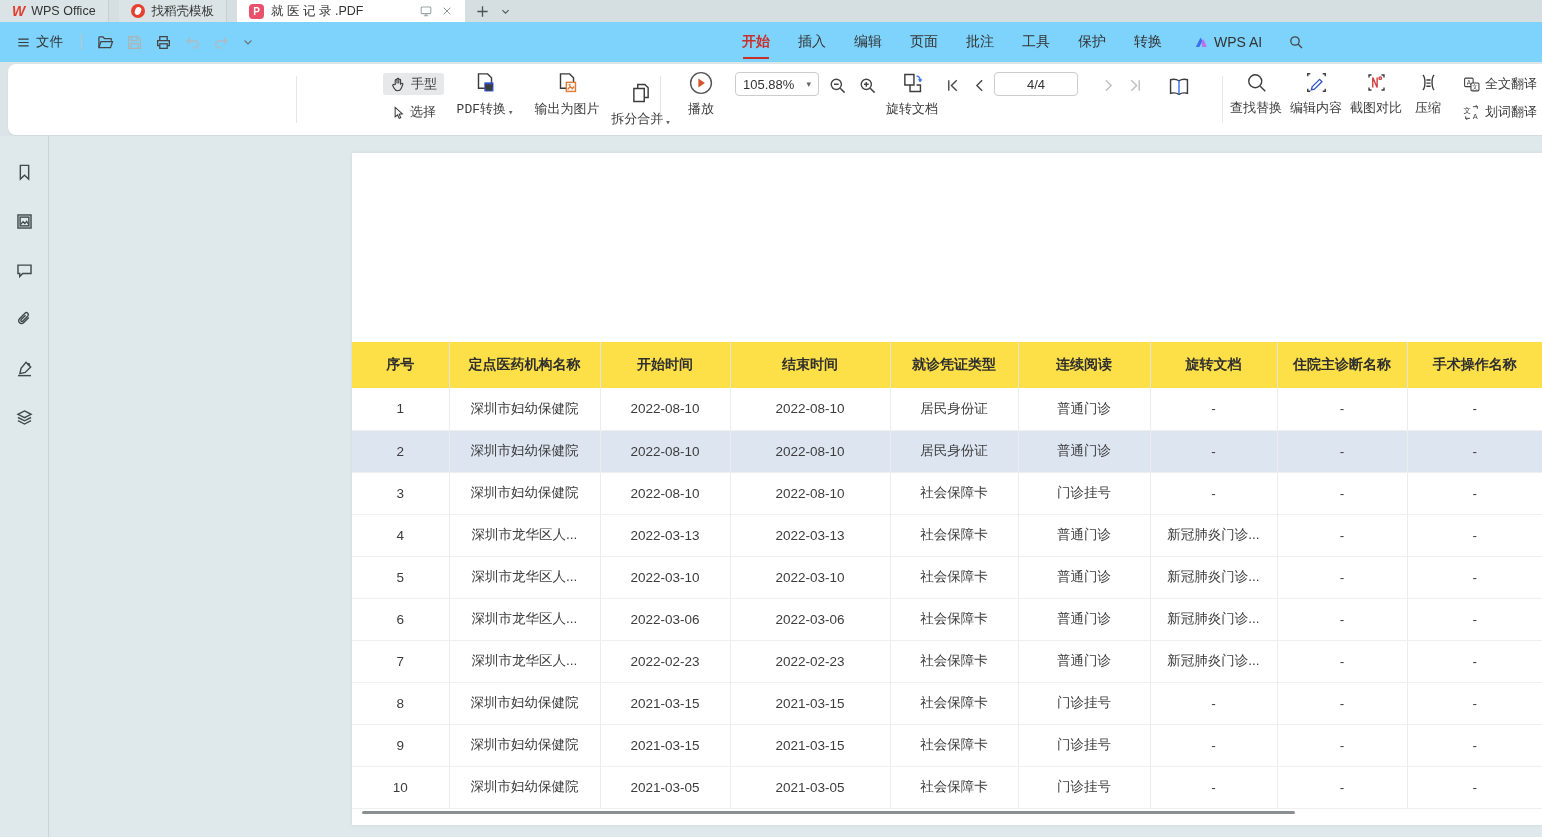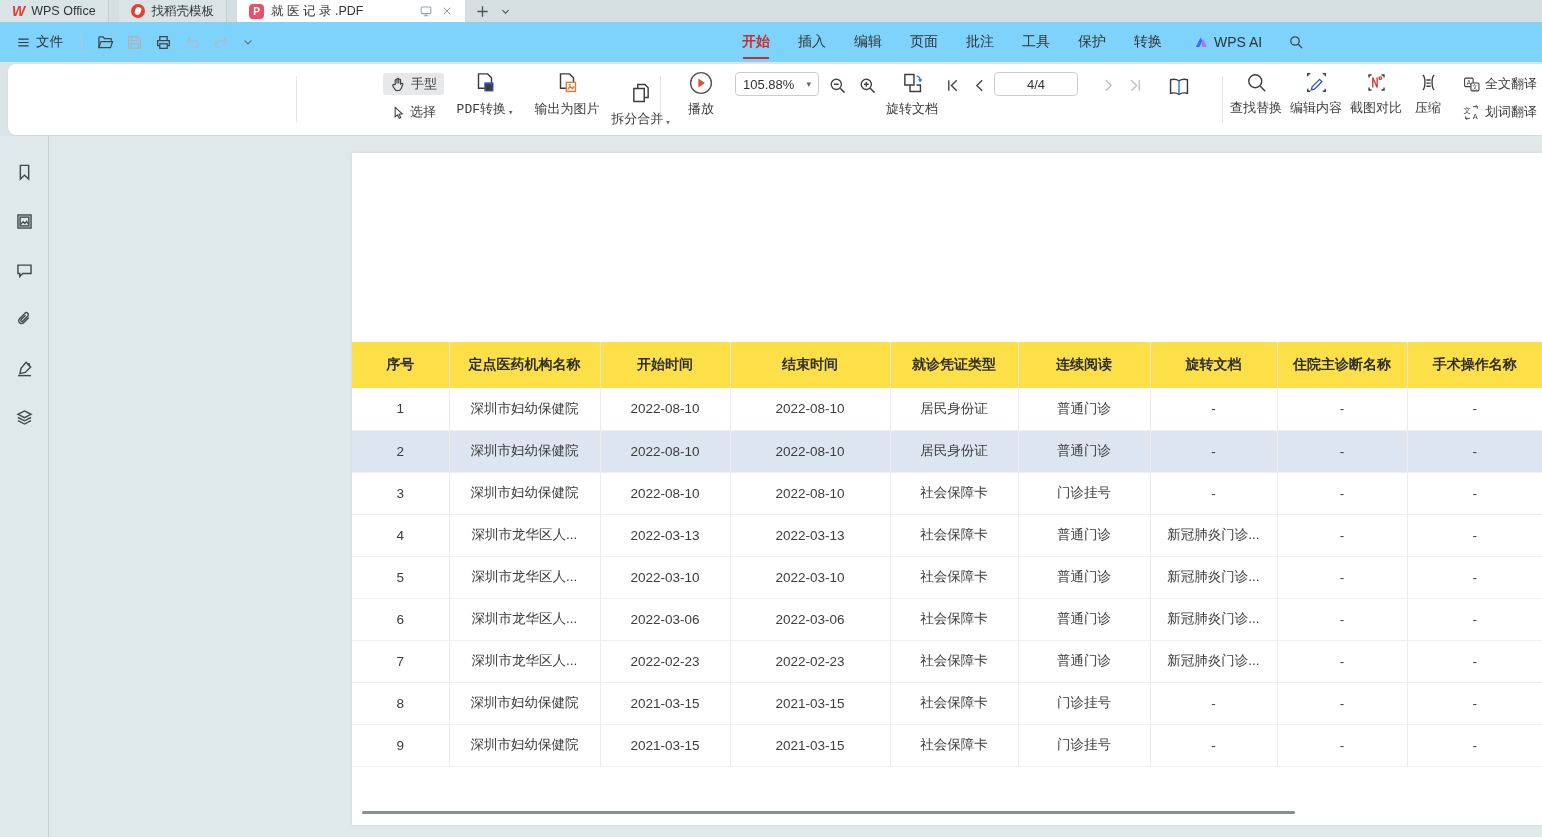--- a/index.html
+++ b/index.html
@@ -602,17 +602,28 @@
             <td>9</td>
             <td>深圳市妇幼保健院</td>
             <td>2021-03-15</td>
             <td>2021-03-15</td>
             <td>社会保障卡</td>
             <td>门诊挂号</td>
             <td>-</td>
             <td>-</td>
             <td>-</td>
           </tr>
+          <tr>
+            <td>10</td>
+            <td>深圳市妇幼保健院</td>
+            <td>2021-03-05</td>
+            <td>2021-03-05</td>
+            <td>社会保障卡</td>
+            <td>门诊挂号</td>
+            <td>-</td>
+            <td>-</td>
+            <td>-</td>
+          </tr>
         </tbody>
     </table>
     <div class="hthumb"></div>
   </div>
 </div>
 
 </body></html>

